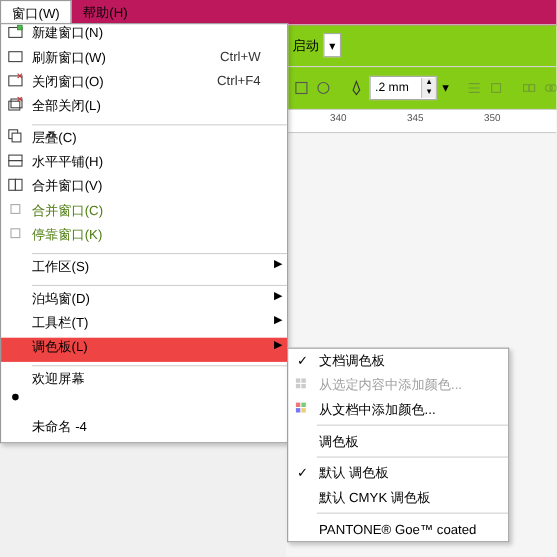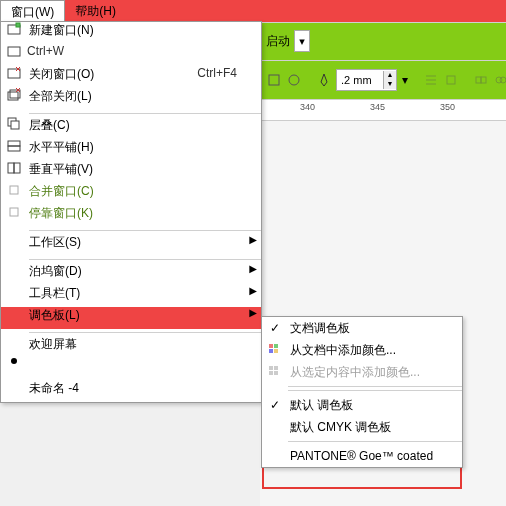--- a/index.html
+++ b/index.html
@@ -1,16 +1,16 @@
 <!DOCTYPE html>
 <html><head>
 <meta charset="utf-8">
 <style>
 body{margin:0;font-family:"Microsoft YaHei","SimSun",sans-serif;font-size:12px;background:#f0f0f0;color:#000;width:506px;height:506px;overflow:hidden;position:relative}
-.menubar{background:#ef4444;height:22px;display:flex;border-bottom:1px solid #d0d0d0;position:absolute;top:0;left:0;right:0;z-index:10}
+.menubar{background:#be185d;height:22px;display:flex;border-bottom:1px solid #d0d0d0;position:absolute;top:0;left:0;right:0;z-index:10}
 .menubar-item{padding:3px 10px;cursor:pointer}
 .menubar-item.open{background:#fff;border:1px solid #999;border-bottom:none;position:relative;z-index:12}
 .dropdown{position:absolute;top:21px;left:0;width:260px;background:#fff;border:1px solid #999;box-shadow:2px 2px 4px rgba(0,0,0,0.2);z-index:11}
 .menu-item{display:flex;align-items:flex-start;height:22px;padding:0;cursor:pointer}
 .menu-item.sel{background:#ef4444}
 .menu-item.dis{color:#4d7c0f}
 .icon-col{width:26px;display:flex;justify-content:center;align-items:center}
 .label-col{flex:1;padding-left:2px}
 .shortcut-col{padding-right:8px;color:#333}
 .arrow-col{width:16px;text-align:center;font-size:10px}
@@ -113,20 +113,21 @@
     <span class="label-col">新建窗口(N)</span>
     <span class="shortcut-col"></span>
       <span class="arrow-col"></span>
   </div>
   <div class="menu-item">
     <span class="icon-col">
         <svg width="14" height="14">
           <rect x="1" y="3" width="12" height="9" fill="none" stroke="#444"></rect>
         </svg>
       </span>
+    <span class="label-col">刷新窗口(W)</span>
     <span class="shortcut-col">Ctrl+W</span>
       <span class="arrow-col"></span>
   </div>
   <div class="menu-item">
     <span class="icon-col">
         <svg width="14" height="14">
           <rect x="1" y="3" width="12" height="9" fill="none" stroke="#444"></rect>
           <path d="M9 1 L13 5 M13 1 L9 5" stroke="#c33"></path>
         </svg>
       </span>
@@ -169,21 +170,21 @@
     <span class="shortcut-col"></span>
       <span class="arrow-col"></span>
   </div>
   <div class="menu-item">
     <span class="icon-col">
         <svg width="14" height="14">
           <rect x="1" y="2" width="6" height="10" fill="none" stroke="#444"></rect>
           <rect x="7" y="2" width="6" height="10" fill="none" stroke="#444"></rect>
         </svg>
       </span>
-    <span class="label-col">垂直平铺(V)</span>
+    <span class="label-col">合并窗口(V)</span>
     <span class="shortcut-col"></span>
       <span class="arrow-col"></span>
   </div>
   <div class="menu-item dis">
     <span class="icon-col">
         <svg width="14" height="14">
           <rect x="3" y="3" width="8" height="8" fill="none" stroke="#aaa"></rect>
         </svg>
       </span>
     <span class="label-col">合并窗口(C)</span>
@@ -241,44 +242,48 @@
     <span class="label-col">未命名 -4</span>
     <span class="shortcut-col"></span>
       <span class="arrow-col"></span>
   </div>
 </div>
 
 <div class="submenu">
   <div class="sub-item">
     <span class="icon-col">✓</span>
     <span class="label-col">文档调色板</span>
+  </div>
+  <div class="sub-item dis">
+    <span class="icon-col">
+        <svg width="14" height="14">
+          <rect x="1" y="1" width="4" height="4" fill="#ccc"></rect>
+          <rect x="6" y="1" width="4" height="4" fill="#ccc"></rect>
+          <rect x="1" y="6" width="4" height="4" fill="#ccc"></rect>
+          <rect x="6" y="6" width="4" height="4" fill="#ccc"></rect>
+        </svg>
+      </span>
+    <span class="label-col">从选定内容中添加颜色...</span>
   </div>
   <div class="sub-item">
     <span class="icon-col">
         <svg width="14" height="14">
           <rect x="1" y="1" width="4" height="4" fill="#e77"></rect>
           <rect x="6" y="1" width="4" height="4" fill="#7c7"></rect>
           <rect x="1" y="6" width="4" height="4" fill="#77e"></rect>
           <rect x="6" y="6" width="4" height="4" fill="#ec7"></rect>
         </svg>
       </span>
     <span class="label-col">从文档中添加颜色...</span>
   </div>
-  <div class="sub-item dis">
-    <span class="icon-col">
-        <svg width="14" height="14">
-          <rect x="1" y="1" width="4" height="4" fill="#ccc"></rect>
-          <rect x="6" y="1" width="4" height="4" fill="#ccc"></rect>
-          <rect x="1" y="6" width="4" height="4" fill="#ccc"></rect>
-          <rect x="6" y="6" width="4" height="4" fill="#ccc"></rect>
-        </svg>
-      </span>
-    <span class="label-col">从选定内容中添加颜色...</span>
-  </div>
   <div class="sep" style="margin-left:26px"></div>
+  <div class="sub-item">
+    <span class="icon-col"></span>
+    <span class="label-col">调色板</span>
+  </div>
   <div class="sep" style="margin-left:26px"></div>
   <div class="sub-item">
     <span class="icon-col">✓</span>
     <span class="label-col">默认 调色板</span>
   </div>
   <div class="sub-item">
     <span class="icon-col"></span>
     <span class="label-col">默认 CMYK 调色板</span>
   </div>
   <div class="sep" style="margin-left:26px"></div>

